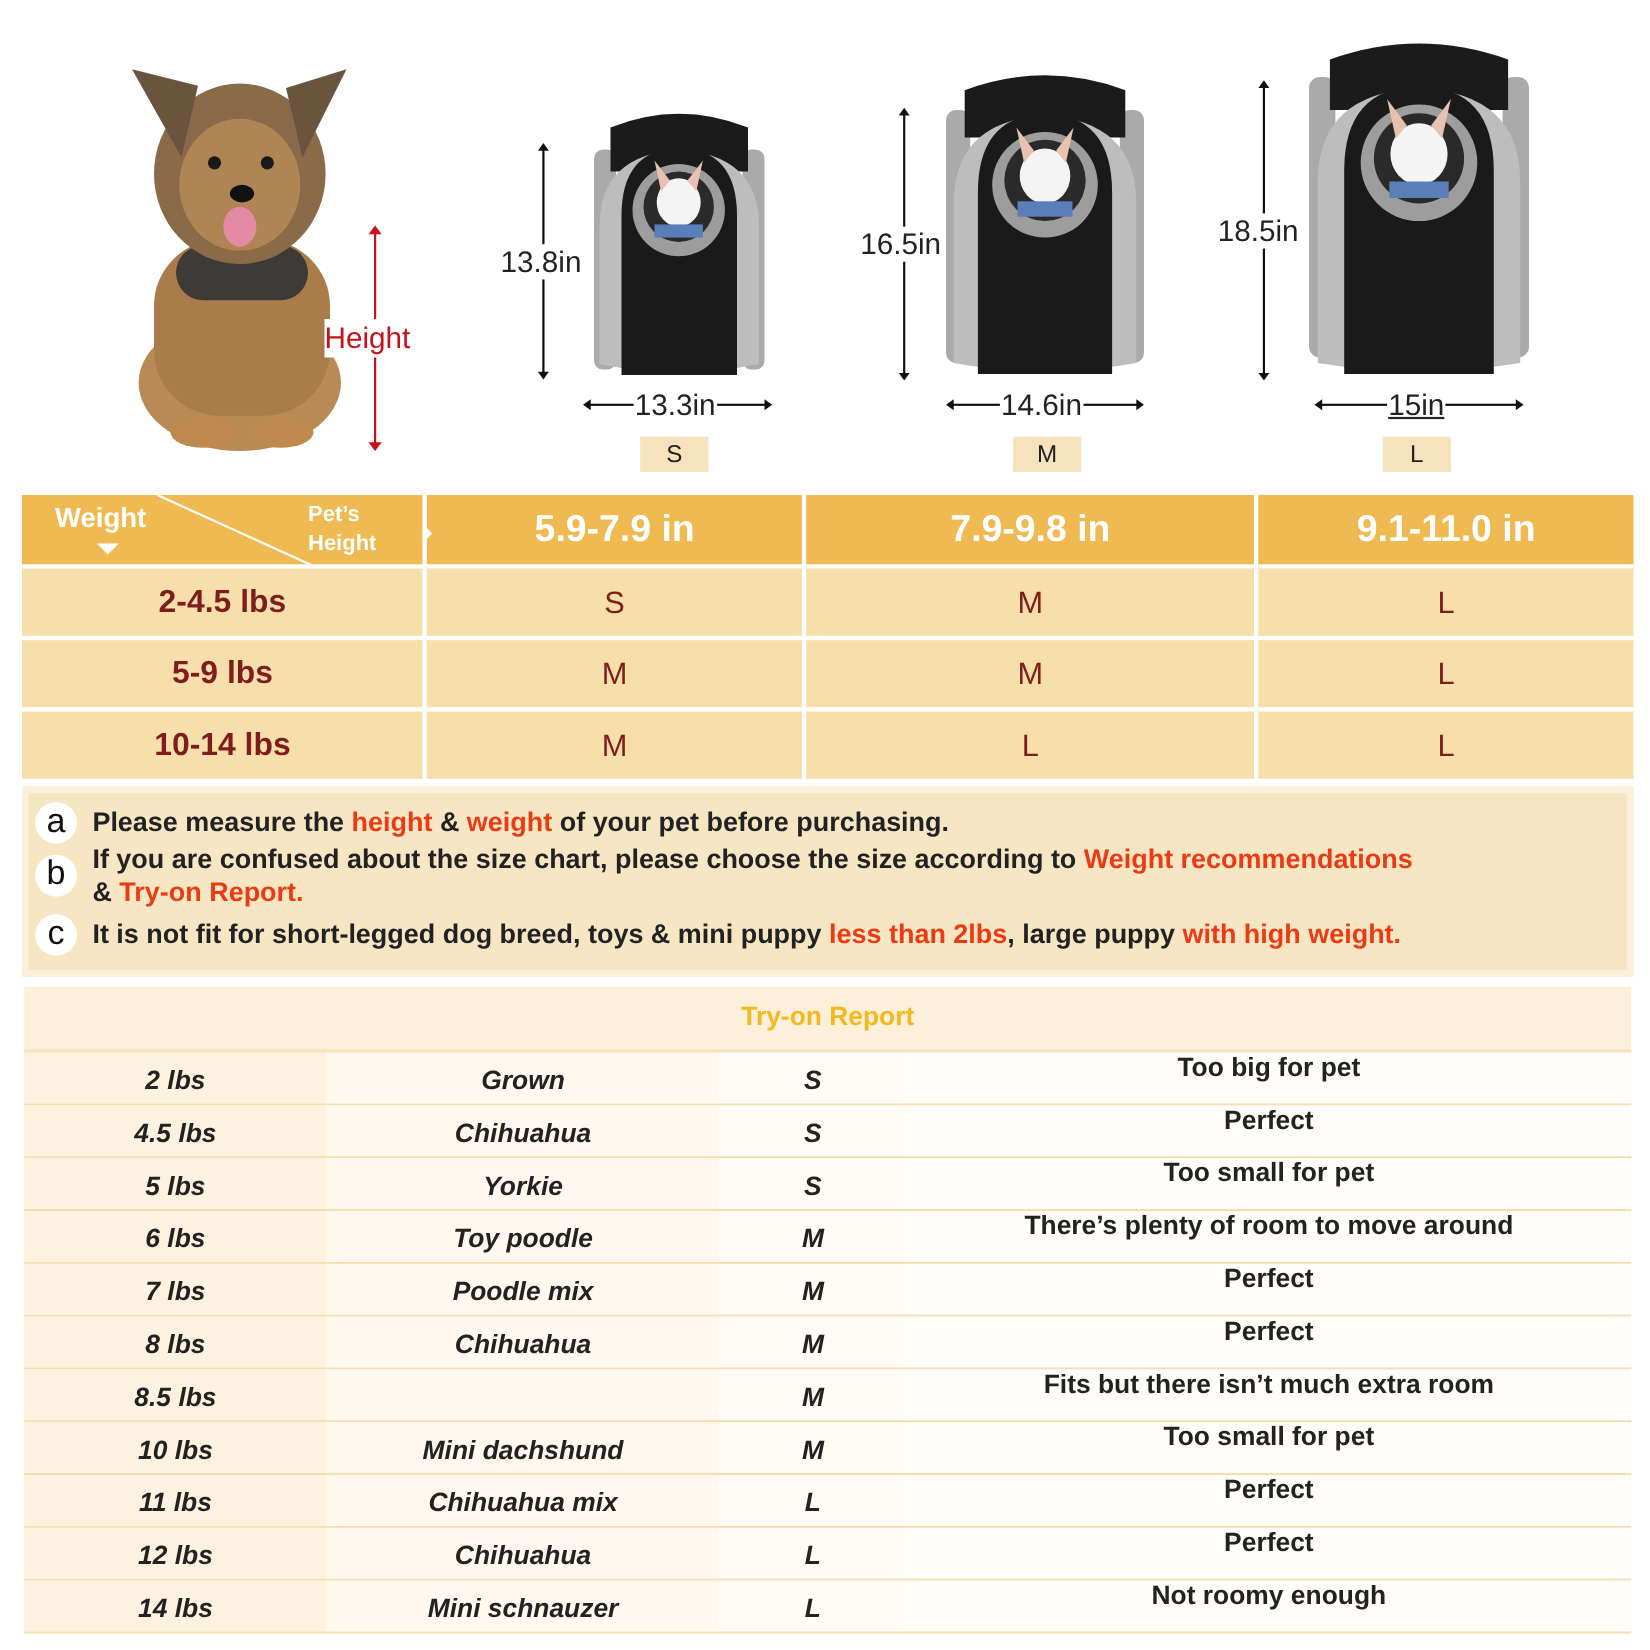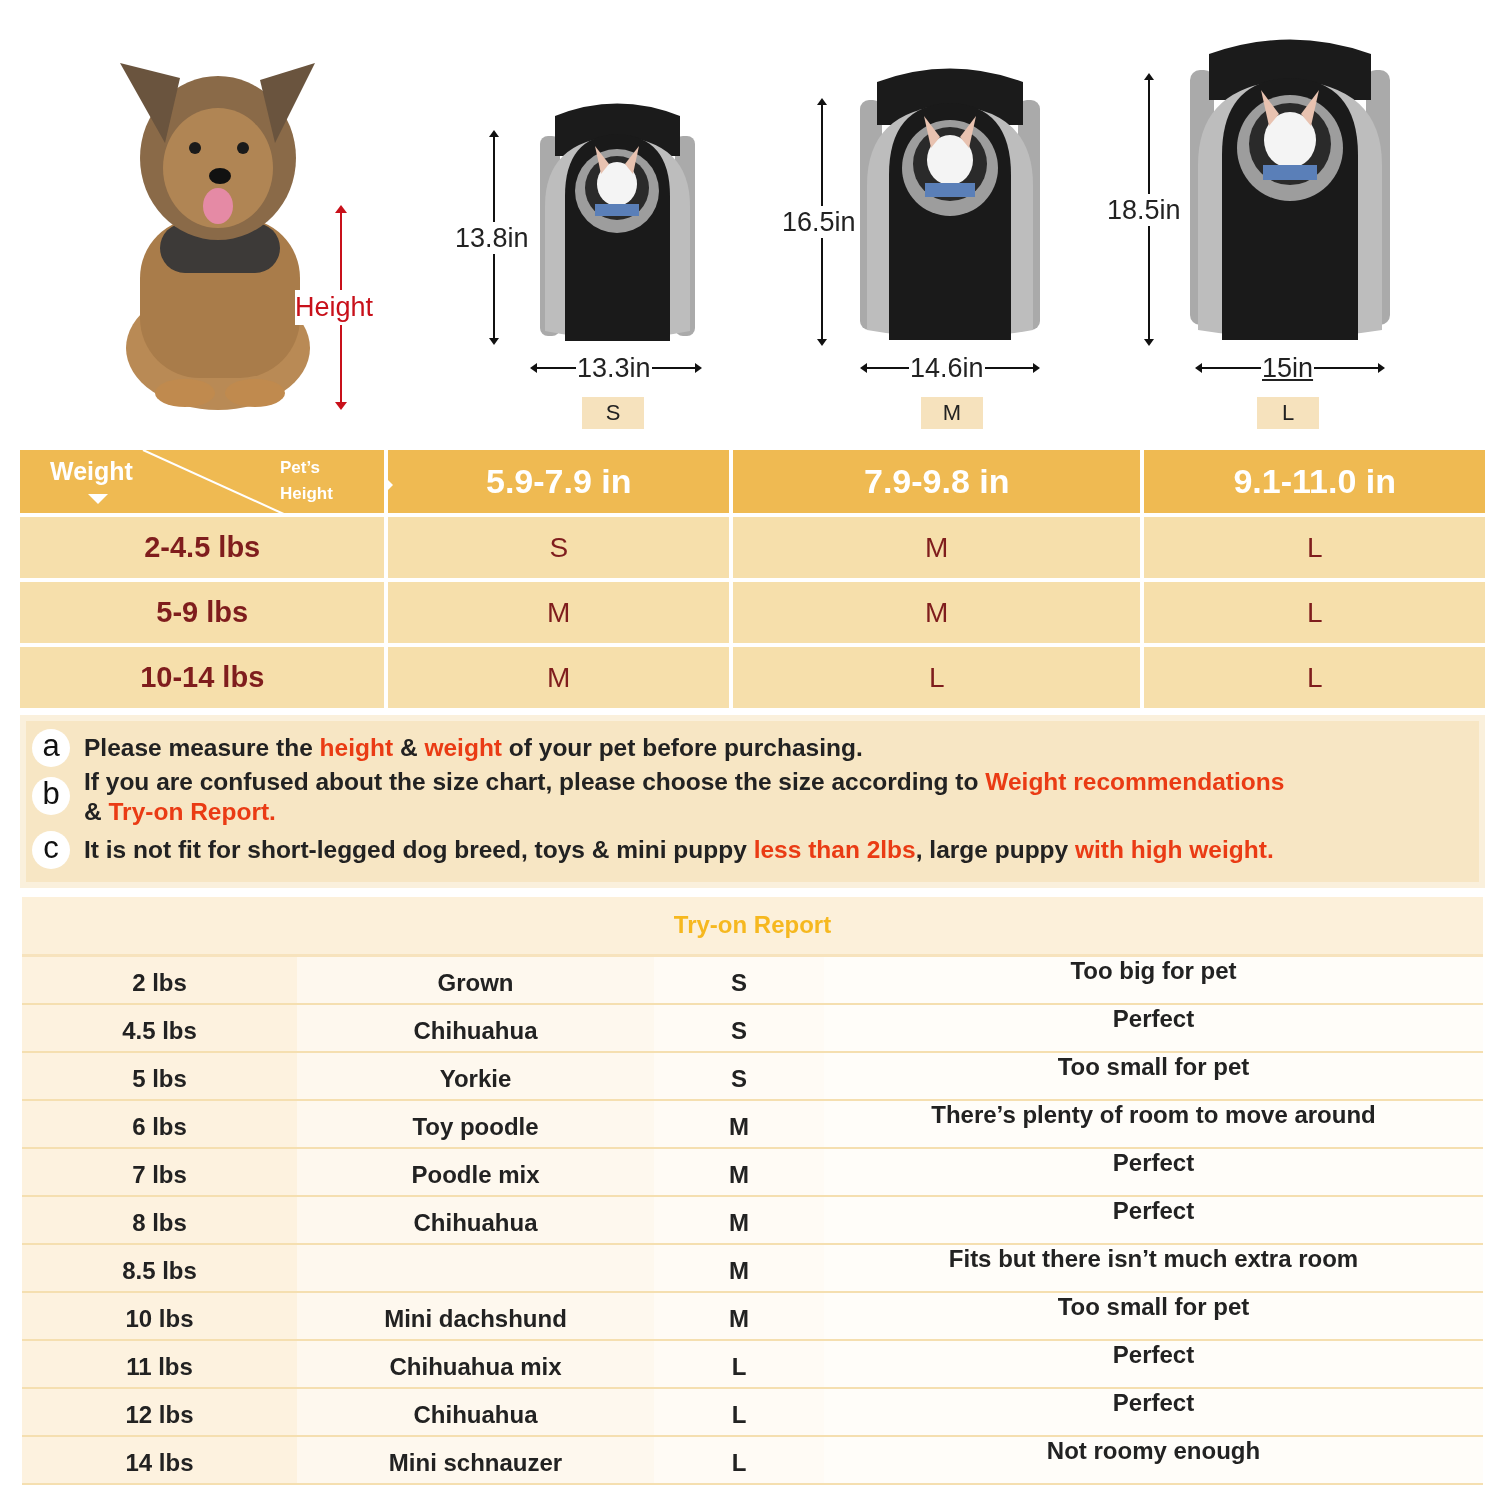--- a/index.html
+++ b/index.html
@@ -38,21 +38,21 @@
   .st-body .st-cell { background: #f6dfab; height: 65px; font-size: 28px; color: #7f1d1d; }
   .st-body .st-cell.w { font-weight: bold; font-size: 29px; }
   .c0 { width: 387px; }
   .c1 { width: 362px; }
   .c2 { width: 432px; }
   .c3 { width: 358px; }
   .corner { position: relative; }
   .corner .diag { position: absolute; left: 0; top: 0; width: 387px; height: 67px; }
   .corner .wlabel { position: absolute; left: 30px; top: 7px; font-size: 25px; font-weight: bold; color: #fff; }
   .corner .wtri { position: absolute; left: 68px; top: 44px; border-left: 10px solid transparent; border-right: 10px solid transparent; border-top: 10px solid #fff; }
-  .corner .hlabel { position: absolute; left: 260px; top: 5px; font-size: 17px; line-height: 26px; font-weight: bold; color: #fff; }
+  .corner .hlabel { position: absolute; left: 260px; top: 5px; font-size: 20px; line-height: 26px; font-weight: bold; color: #fff; }
   .corner .htri { position: absolute; left: 365px; top: 27px; border-top: 8px solid transparent; border-bottom: 8px solid transparent; border-left: 8px solid #fff; }
 
   
   .notes { position: absolute; left: 20px; top: 715px; width: 1465px; height: 173px; background: #f7e6c4; border: 6px solid #faf0dc; padding: 12px 0 0 58px; }
   .note { position: relative; display: flex; align-items: flex-start; font-size: 24.5px; font-weight: bold; color: #222; line-height: 30px; }
   .note .badge { position: absolute; left: -52px; width: 38px; height: 38px; border-radius: 50%; background: #fff; font-size: 31px; font-weight: normal; text-align: center; line-height: 34px; color: #111; }
   .note .txt { padding-left: 0; }
   .note .hl { color: #ea3b14; }
   .note-a { margin-bottom: 4px; }
   .note-a .badge { top: -4px; }
@@ -62,21 +62,21 @@
 
   
   .report { position: absolute; left: 22px; top: 897px; width: 1461px; }
   .report-title { height: 60px; background: #fcf0da; text-align: center; font-size: 24px; font-weight: bold; color: #f6b81f; line-height: 56px; border-bottom: 3px solid #f7e3bd; }
   .rrow { display: flex; height: 48px; border-bottom: 2px solid #f5dfb0; font-size: 24px; font-weight: bold; color: #222; }
   .rrow > div { display: flex; align-items: center; justify-content: center; }
   .r0 { width: 275px; background: #fdf2df; }
   .r1 { width: 357px; background: #fef8ee; }
   .r2 { width: 170px; background: #fffbf5; }
   .r3 { width: 659px; background: #fffdf9; align-items: flex-start !important; padding-top: 0; text-align: center; }
-  .r0, .r1, .r2 { padding-top: 6px; }
+  .r0, .r1, .r2 { padding-top: 6px; font-style: italic; }
 </style>
 </head>
 <body>
 
 <div class="top">
 
   <div class="dog-photo">
     <svg viewBox="0 0 215 362">
       <ellipse cx="108" cy="300" rx="92" ry="62" fill="#b98a55"></ellipse>
       <rect x="30" y="170" width="160" height="160" rx="60" fill="#a97c4a"></rect>

